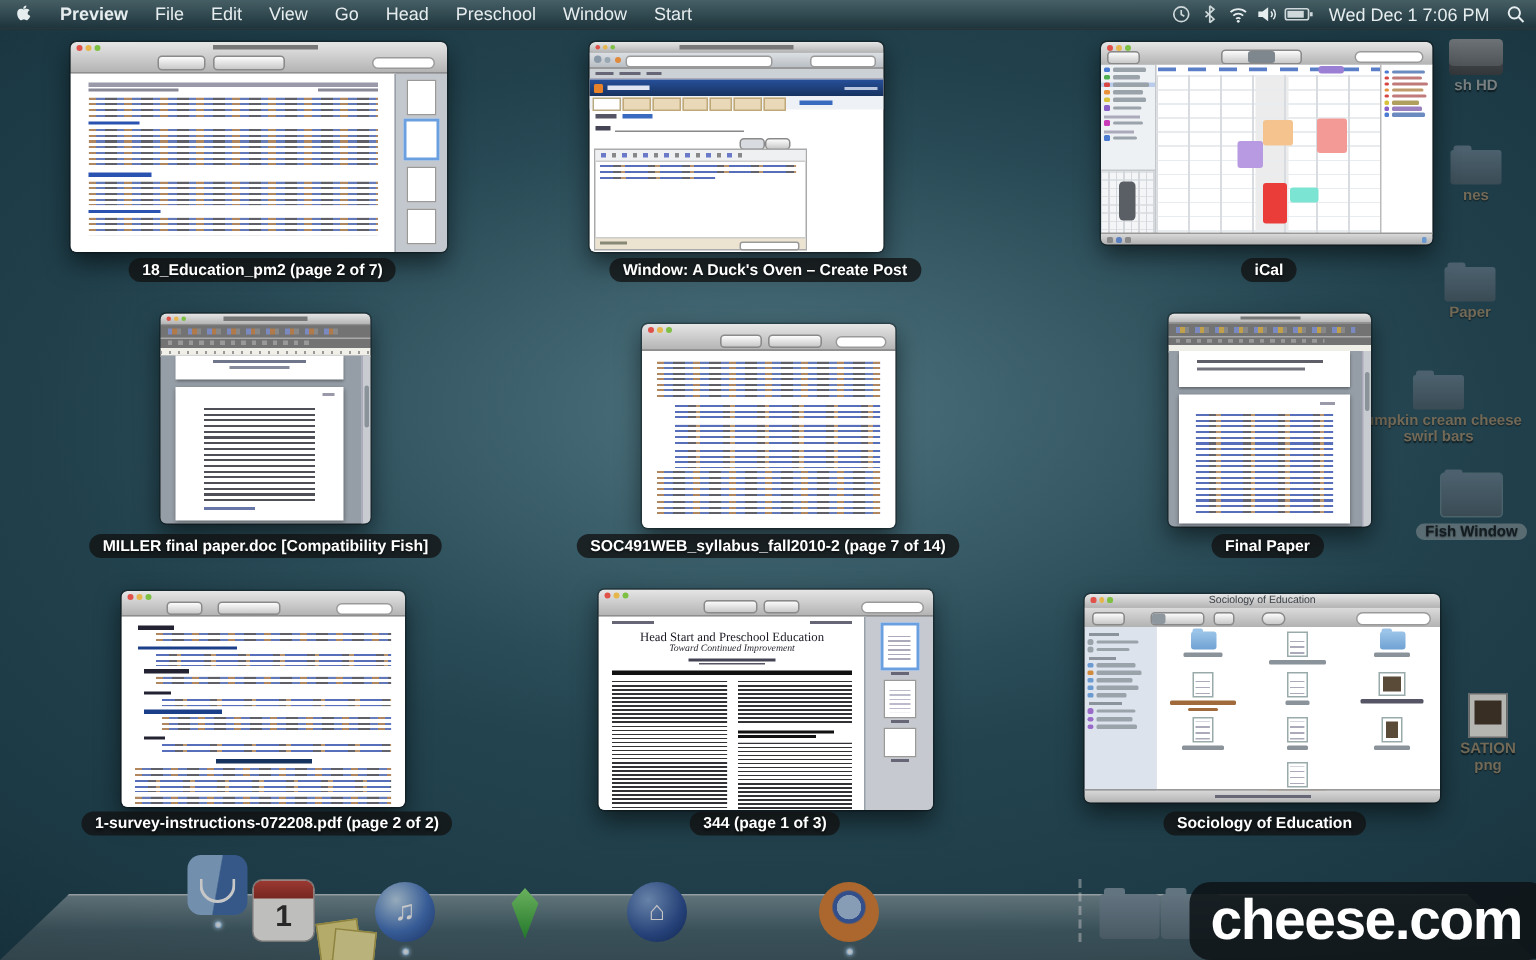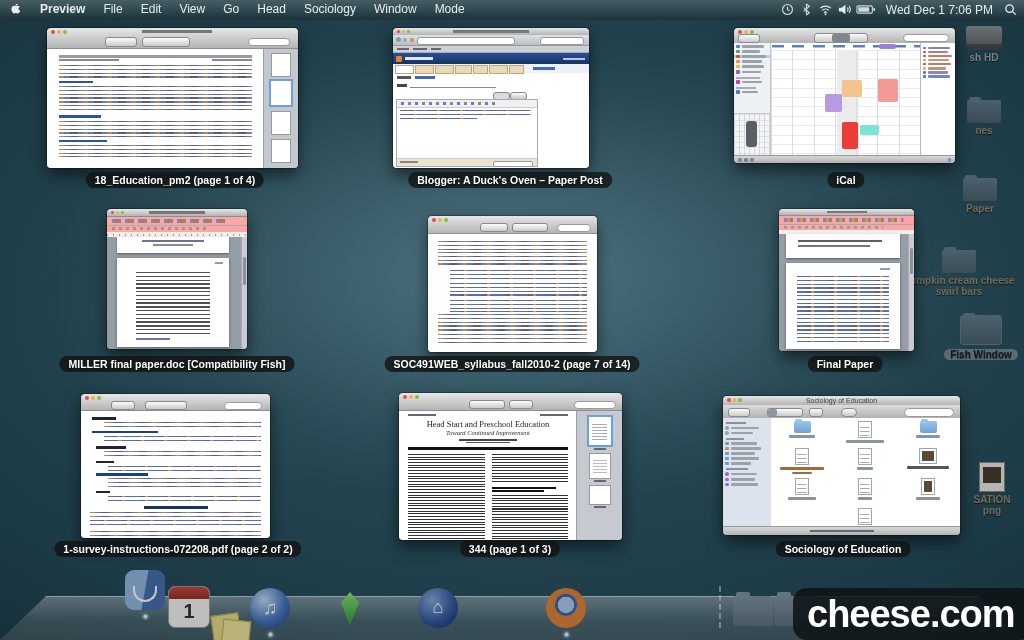--- a/index.html
+++ b/index.html
@@ -15,21 +15,21 @@
   .menubar{position:absolute;top:0;left:0;right:0;height:19px;z-index:50;
     background:linear-gradient(rgba(72,96,102,.95), rgba(30,52,60,.95));
     border-bottom:1px solid rgba(0,0,0,.45);
     display:flex;align-items:center;color:#e6edef;font-size:12px;}
   .menubar .mi{padding:0 9px;line-height:19px;}
   .menubar .app{font-weight:bold;}
   .mb-right{margin-left:auto;display:flex;align-items:center;gap:4px;padding-right:6px;}
   .mb-ic{width:15px;height:15px;display:inline-block;}
   .mb-clock{font-size:12px;padding:0 6px;white-space:nowrap;}
   
-  .win{position:absolute;background:#fca5a5;border-radius:4px;z-index:10;
+  .win{position:absolute;background:#737373;border-radius:4px;z-index:10;
     box-shadow:0 7px 16px rgba(0,0,0,.55), 0 0 0 1px rgba(0,0,0,.28);}
   .wc{position:absolute;inset:0;filter:blur(.5px);overflow:hidden;border-radius:4px;}
   .tbar{position:absolute;left:0;right:0;top:0;background:linear-gradient(#e6e6e6,#b4b4b4);
     border-bottom:1px solid #8e8e8e;border-radius:4px 4px 0 0;}
   .dots{position:absolute;left:4px;top:2px;display:flex;gap:2px;}
   .dots i{width:4px;height:4px;border-radius:50%;display:block;}
   .d-r{background:#e0514a;} .d-y{background:#e6b54c;} .d-g{background:#7ec043;}
   .seg{position:absolute;background:linear-gradient(#fcfcfc,#c9c9c9);border:1px solid #8a8a8a;border-radius:3px;}
   .pill{position:absolute;background:#fff;border:1px solid #9a9a9a;border-radius:7px;}
   .bar{position:absolute;background:#98a0a8;}
@@ -109,23 +109,23 @@
     <svg class="mb-ic" style="width:13px;height:14px;vertical-align:-3px" viewBox="0 0 16 16">
         <path fill="#e6edef" d="M8.6 2.3c.7-.8 1.9-.9 1.9-.9s.2 1.2-.6 2.1c-.8.9-1.8.8-1.8.8s-.2-1.2.5-2zm3 5.8c0-1.9 1.6-2.7 1.6-2.7s-.9-1.3-2.5-1.3c-1 0-1.8.6-2.3.6-.5 0-1.3-.6-2.3-.6C4.3 4.1 3 5.7 3 8c0 2.8 2.1 5.6 3.4 5.6.6 0 1.2-.6 2.1-.6.9 0 1.5.6 2.1.6 1.3 0 2.9-2.5 3.2-3.6-1.3-.5-2.2-1.2-2.2-1.9z"></path>
       </svg>
   </span>
   <span class="mi app">Preview</span>
   <span class="mi">File</span>
   <span class="mi">Edit</span>
   <span class="mi">View</span>
   <span class="mi">Go</span>
   <span class="mi">Head</span>
-  <span class="mi">Sociology</span>
+  <span class="mi">Preschool</span>
   <span class="mi">Window</span>
-  <span class="mi">Mode</span>
+  <span class="mi">Start</span>
   <span class="mb-right">
     <svg class="mb-ic" viewBox="0 0 16 16">
         <g fill="none" stroke="#cfd9db" stroke-width="1.2">
           <circle cx="8" cy="8" r="5.3"></circle>
           <path d="M8 5v3.2l2.2 1.2"></path>
         </g>
       </svg>
     <svg class="mb-ic" viewBox="0 0 16 16">
         <path fill="none" stroke="#cfd9db" stroke-width="1.2" d="M8 2v12M8 2l3 2.5L5 10M8 14l3-2.5L5 6"></path>
       </svg>
@@ -215,21 +215,21 @@
       <div class="tl mix" style="height:12px"></div>
     </div>
     <div class="abs" style="right:0;top:21px;width:34px;bottom:0;background:#c3c8cf;border-left:1px solid #9aa0a8">
       <div style="width:18px;height:22px;background:#fff;border:1px solid #999;margin:4px auto 2px"></div>
       <div style="width:20px;height:24px;background:#fff;border:2px solid #6a9fe0;margin:2px auto"></div>
       <div style="width:18px;height:22px;background:#fff;border:1px solid #999;margin:4px auto"></div>
       <div style="width:18px;height:22px;background:#fff;border:1px solid #999;margin:4px auto"></div>
     </div>
   </div>
 </div>
-<div class="expo-label" style="left:175px;top:172px">18_Education_pm2 (page 1 of 4)</div>
+<div class="expo-label" style="left:175px;top:172px">18_Education_pm2 (page 2 of 7)</div>
 
 <div class="win" style="left:393px;top:28px;width:196px;height:140px;">
   <div class="wc">
     <div class="tbar" style="height:7px">
       <div class="dots" style="top:1.5px">
           <i class="d-r" style="width:3px;height:3px"></i>
           <i class="d-y" style="width:3px;height:3px"></i>
           <i class="d-g" style="width:3px;height:3px"></i>
         </div>
       <div class="bar" style="left:60px;top:2px;width:76px;height:2.5px;background:#777"></div>
@@ -275,21 +275,21 @@
         <div class="tl mixb" style="position:absolute;left:3px;right:60px;top:18px;height:3px;margin:0"></div>
         <div class="abs" style="left:0;right:0;bottom:0;height:7px;background:#ece4d0;border-top:1px solid #ccc">
           <div class="abs" style="left:3px;top:2px;width:18px;height:2px;background:#887"></div>
           <div class="pill" style="right:4px;top:1.5px;width:38px;height:4px;border-radius:2px"></div>
         </div>
       </div>
 
     </div>
   </div>
 </div>
-<div class="expo-label" style="left:510px;top:172px">Blogger: A Duck's Oven – Paper Post</div>
+<div class="expo-label" style="left:510px;top:172px">Window: A Duck's Oven – Create Post</div>
 
 <div class="win" style="left:734px;top:28px;width:221px;height:135px;">
   <div class="wc">
     <div class="tbar" style="height:15px">
       <div class="dots">
           <i class="d-r"></i>
           <i class="d-y"></i>
           <i class="d-g"></i>
         </div>
       <div class="seg" style="left:4px;top:6px;width:20px;height:7px"></div>

